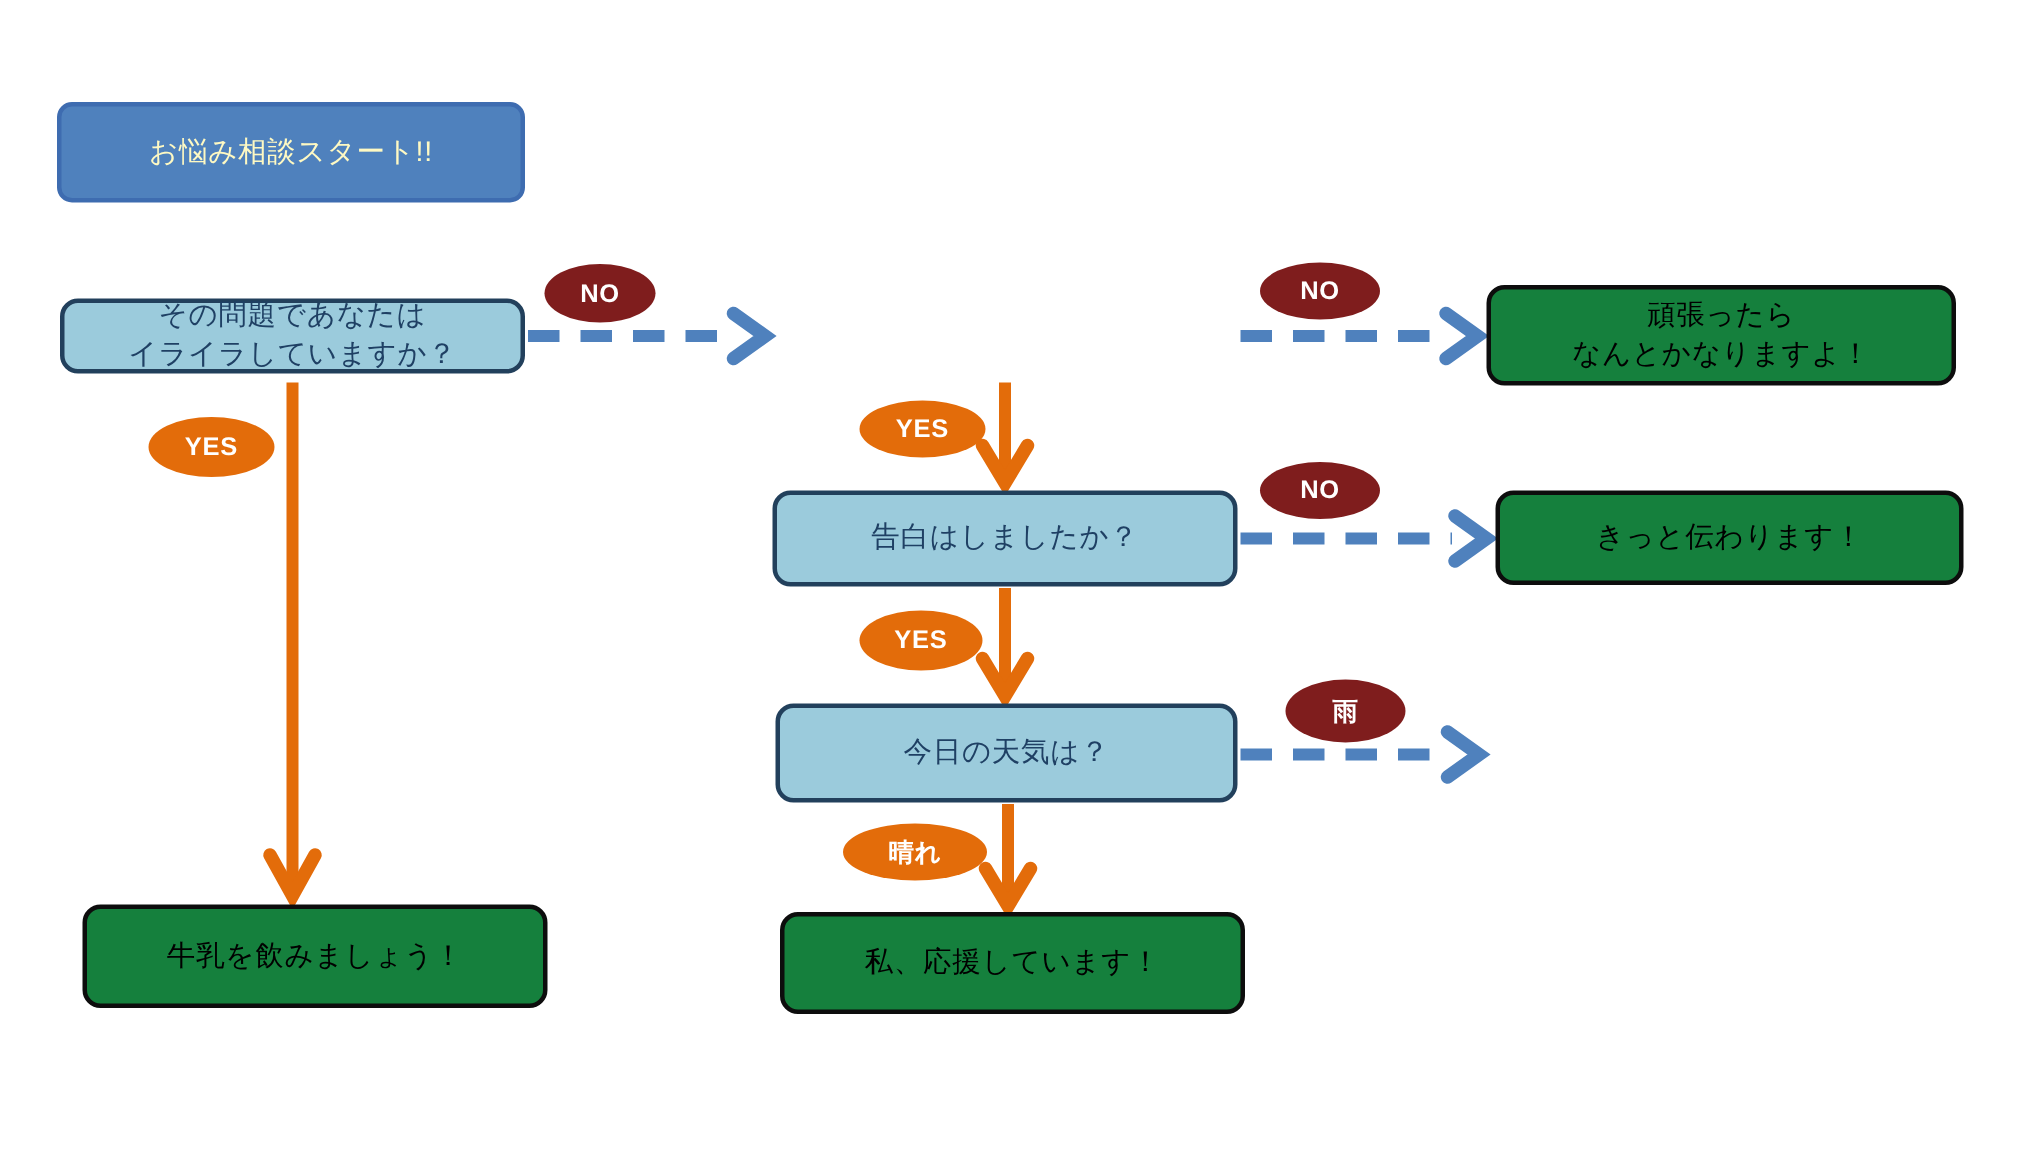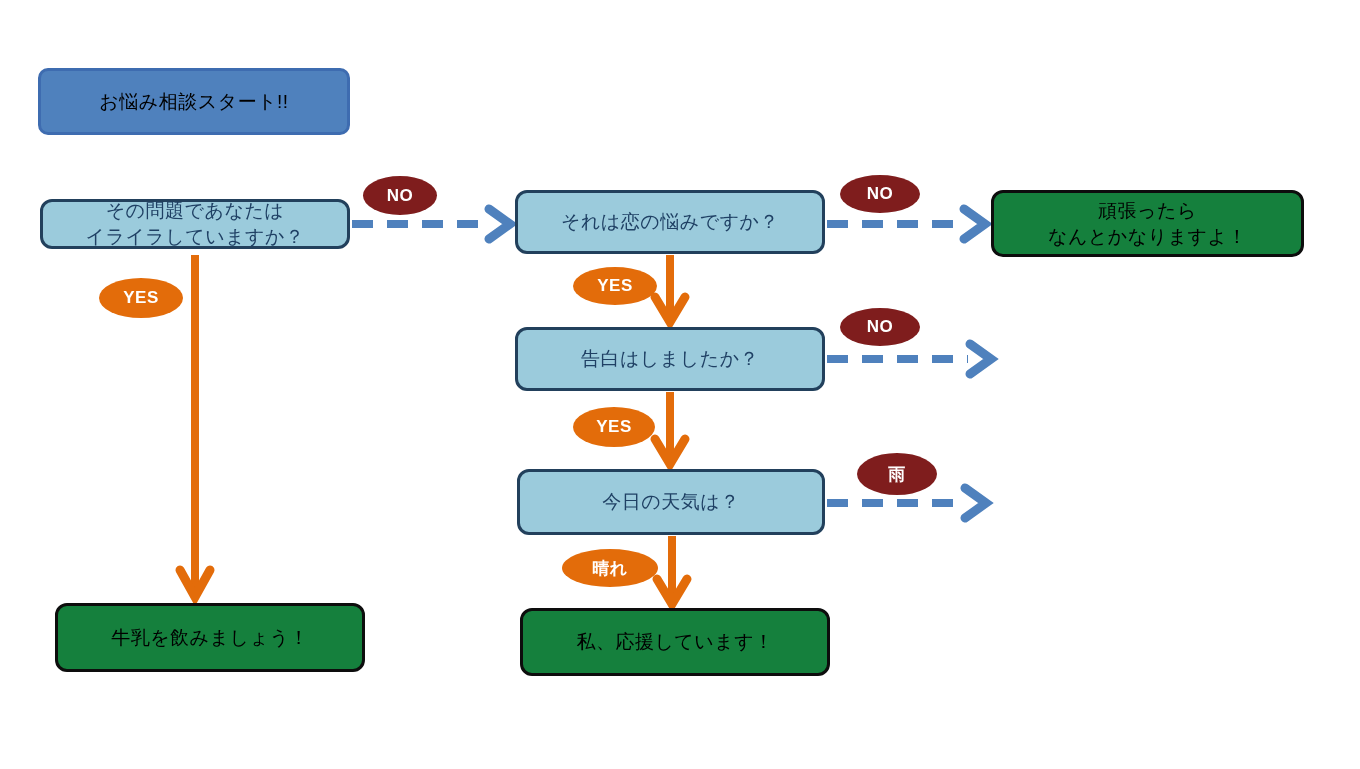--- a/index.html
+++ b/index.html
@@ -31,21 +31,21 @@
     text-align: center;
     border-radius: 12px;
     font-size: 19px;
     line-height: 1.35;
     letter-spacing: 0.5px;
   }
   .node span { white-space: pre-line; }
   .node-blue {
     background: #4f81bd;
     border: 3px solid #3e6cb0;
-    color: #000000;
+    color: #fef9c3;
     border-radius: 10px;
   }
   .node-cyan {
     background: #9bcbdc;
     border: 3px solid #22405c;
     color: #1f4064;
   }
   .node-pink {
     background: #15803d;
     border: 3px solid #0d0d0d;
@@ -110,33 +110,33 @@
 
   <div class="node node-blue" style="left:38px; top:68px; width:312px; height:67px;">
     <span>お悩み相談スタート!!</span>
   </div>
 
   <div class="node node-cyan" style="left:40px; top:199px; width:310px; height:50px;">
     <span>その問題であなたは
 イライラしていますか？</span>
   </div>
 
-  <div class="node node-cyan" style="left:515px; top:190px; width:310px; height:64px;">
-    <span>それは恋の悩みですか？</span>
-  </div>
 
   <div class="node node-pink" style="left:991px; top:190px; width:313px; height:67px;">
     <span>頑張ったら
 なんとかなりますよ！</span>
   </div>
 
   <div class="node node-cyan" style="left:515px; top:327px; width:310px; height:64px;text-align:right;">
     <span>告白はしましたか？</span>
   </div>
 
+  <div class="node node-pink" style="left:997px; top:327px; width:312px; height:63px;">
+    <span>きっと伝わります！</span>
+  </div>
 
   <div class="node node-cyan" style="left:517px; top:469px; width:308px; height:66px;">
     <span>今日の天気は？</span>
   </div>
 
 
   <div class="node node-pink" style="left:55px; top:603px; width:310px; height:69px;">
     <span>牛乳を飲みましょう！</span>
   </div>
 

